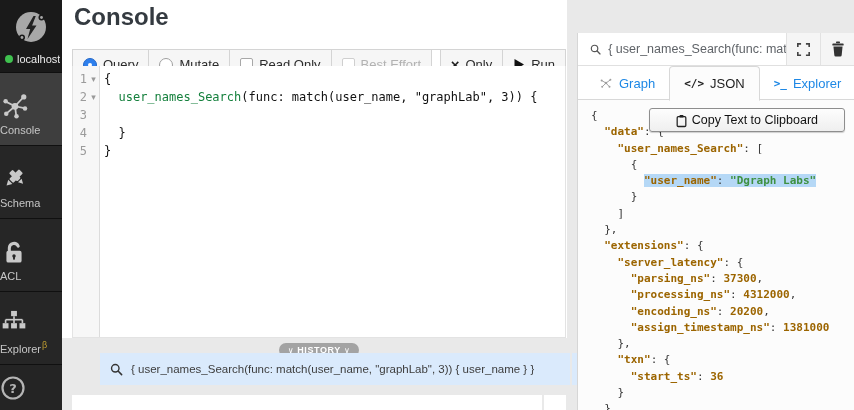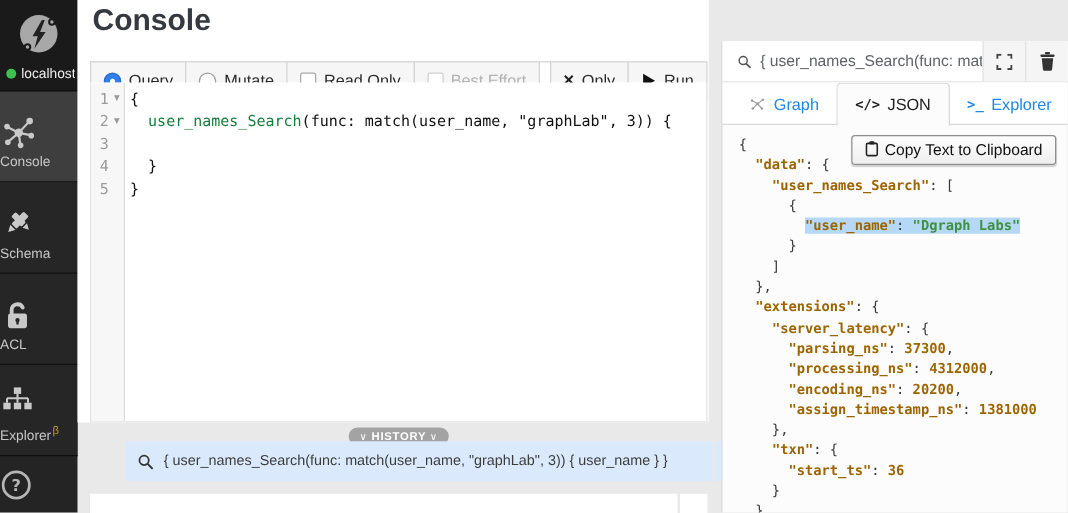--- a/index.html
+++ b/index.html
@@ -83,24 +83,24 @@
   #rp-tabs { height:34px; background:#fff; border-bottom:1px solid #d8d8d8; display:flex; align-items:flex-start; padding-left:7px; }
   .rp-tab { height:34px; display:flex; align-items:center; gap:6px; padding:0 14px; font-size:13px;
             color:#1e88e5; cursor:pointer; }
   .rp-tab.active { background:#fcfcfc; border:1px solid #d8d8d8; border-bottom:1px solid #fcfcfc;
                    border-radius:4px 4px 0 0; color:#1d1d1d; margin-bottom:-1px; height:35px; }
   .tab-glyph { font-family:"DejaVu Sans Mono", monospace; font-weight:bold; font-size:11px; }
   .rp-tab.active .tab-glyph { color:#1d1d1d; }
 
   #rp-content { position:relative; height:310px; overflow:hidden; padding:8px 0 0 13px;
                 font-family:"DejaVu Sans Mono", monospace; font-size:11px; line-height:16.3px; }
-  #copy-btn { position:absolute; top:8px; right:9px; display:flex; align-items:flex-start; gap:5px;
+  #copy-btn { position:absolute; top:8px; right:9px; display:flex; align-items:flex-end; gap:5px;
               font-family:"Liberation Sans", sans-serif; font-size:12.5px; color:#111;
               background:linear-gradient(#fdfdfd,#efefef); border:1px solid #8e8e8e; border-radius:3px;
-              padding:3px 10px; box-shadow:0 1px 1px rgba(0,0,0,.18); cursor:pointer; z-index:2; }
+              padding:3px 26px; box-shadow:0 1px 1px rgba(0,0,0,.18); cursor:pointer; z-index:2; }
   .js-line { white-space:pre; }
   .tk-pu { color:#383838; }
   .tk-key { color:#9c6500; font-weight:bold; }
   .tk-num { color:#9c6500; font-weight:bold; }
   .tk-str { color:#3f9142; font-weight:bold; }
   .hl { background:#b5d8f6; }
 </style>
 </head>
 <body>
 

